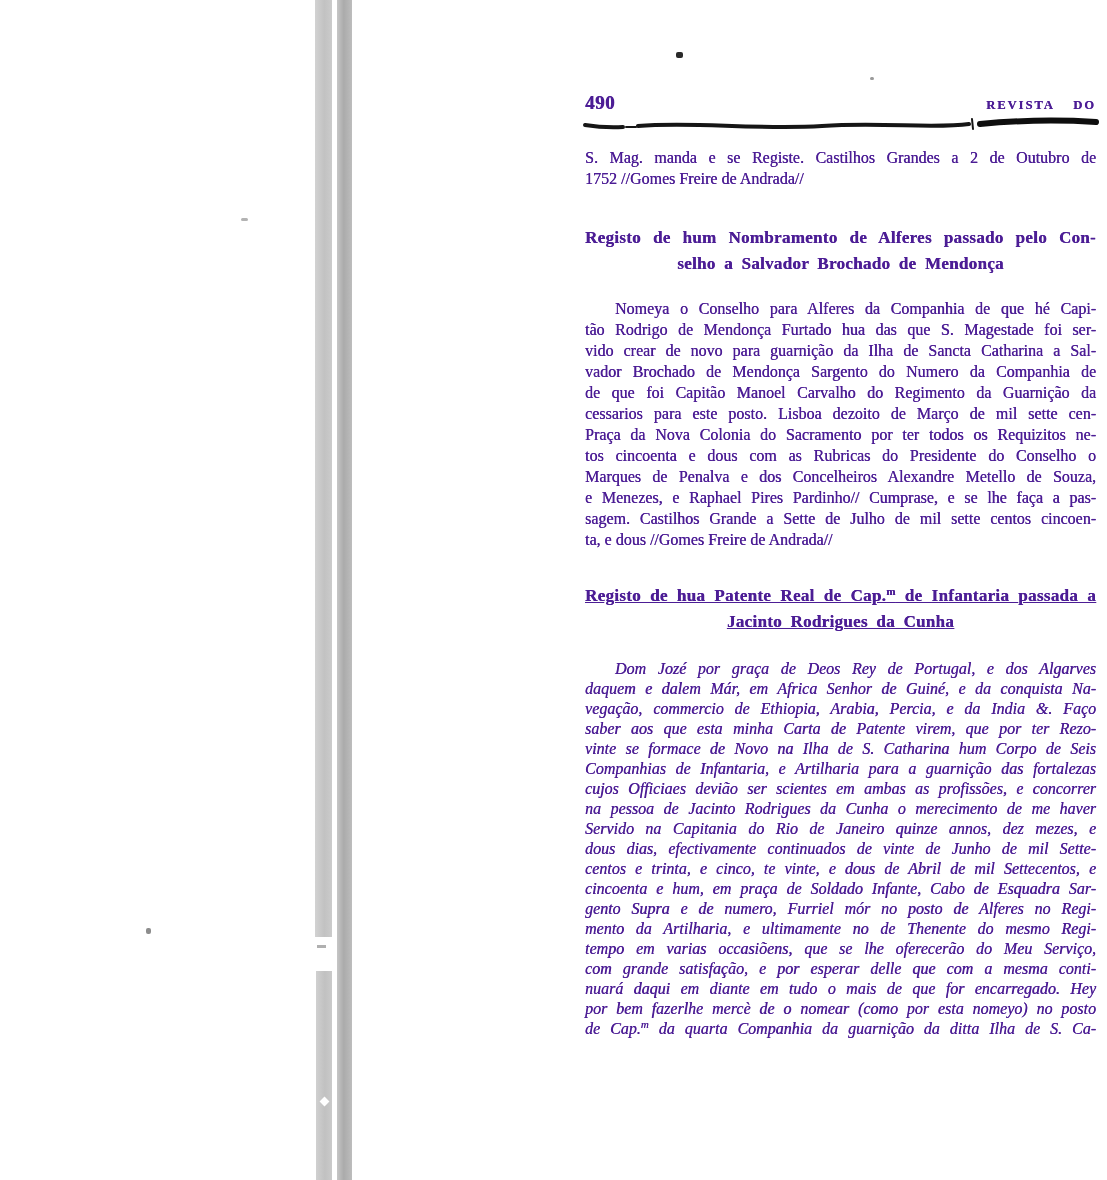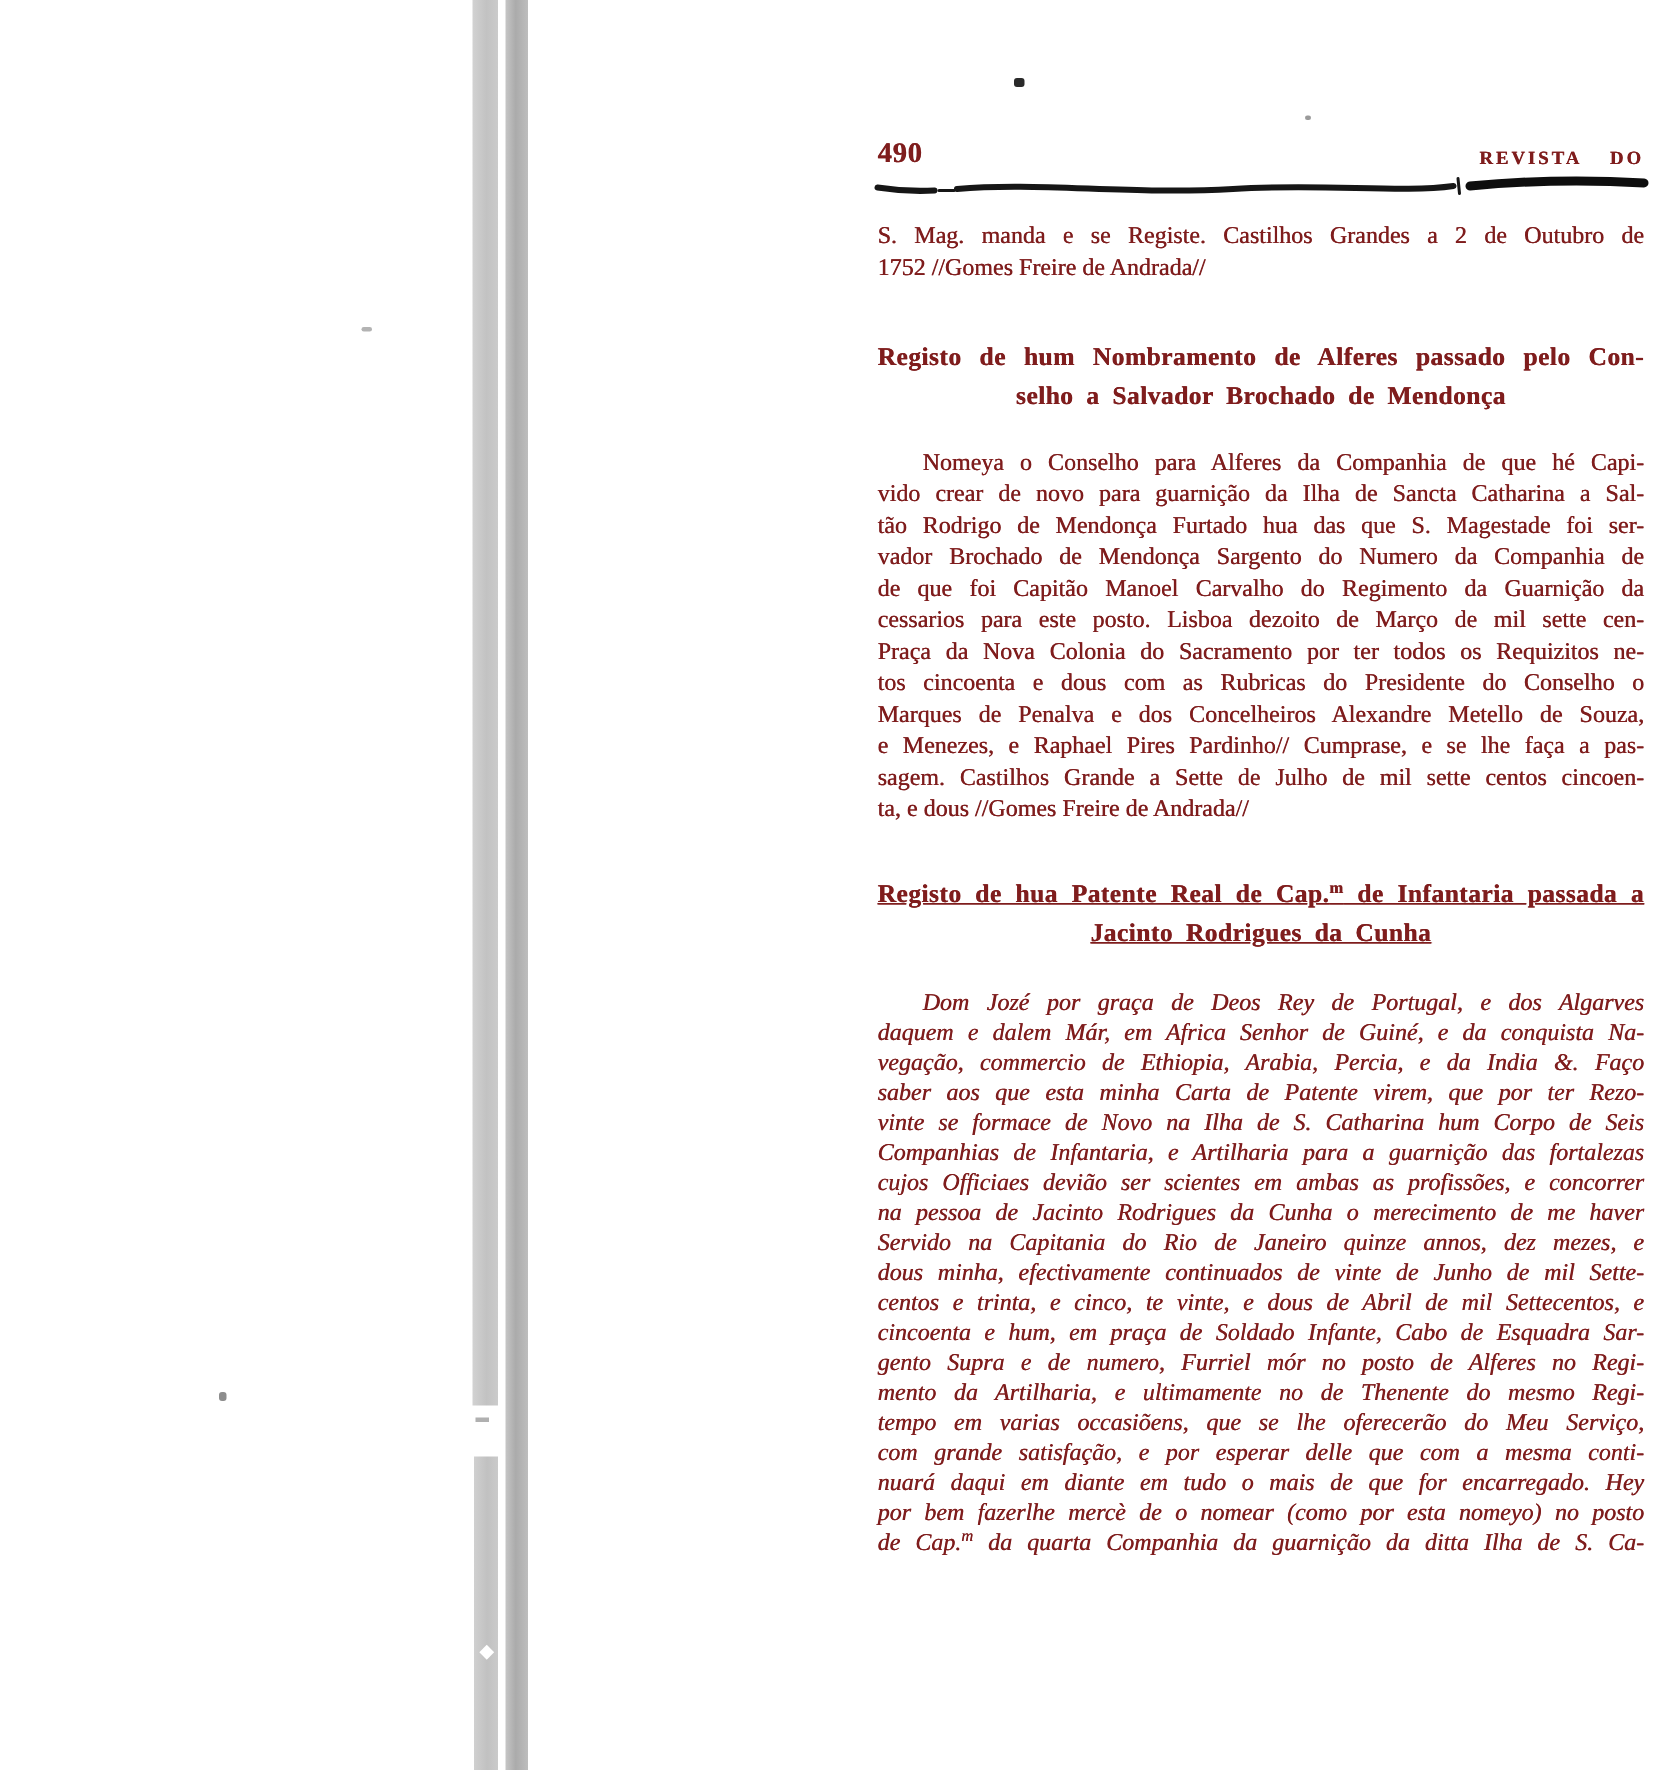--- a/index.html
+++ b/index.html
@@ -1,17 +1,17 @@
 <!DOCTYPE html>
 <html><head>
 <meta charset="utf-8">
 <style>
   html,body{margin:0;padding:0;background:#ffffff;}
   .page{position:relative;width:1107px;height:1180px;background:#ffffff;overflow:hidden;
-        font-family:"Liberation Serif", serif;color:#7f1d1d;}
+        font-family:"Liberation Serif", serif;color:#4c1d95;}
 
   
   .strip{position:absolute;top:0;}
   .strip-l1{left:315px;top:0;width:17px;height:937px;
             background:linear-gradient(90deg,#d2d2d2,#c2c2c2 55%,#cbcbcb);}
   .strip-l2{left:316px;top:971px;width:16px;height:209px;
             background:linear-gradient(90deg,#d0d0d0,#c1c1c1 55%,#cacaca);}
   .strip-r{left:337px;top:0;width:15px;height:1180px;
            background:linear-gradient(90deg,#c6c6c6,#ababab 45%,#bdbdbd);}
   .notch{position:absolute;left:321px;top:1098px;width:7px;height:7px;background:#fff;
@@ -83,22 +83,22 @@
         <div class="tline j">S. Mag. manda e se Registe. Castilhos Grandes a 2 de Outubro de</div>
         <div class="tline l">1752 //Gomes Freire de Andrada//</div>
       </div>
 
     <div class="heading h1">
         <div class="tline j">Registo de hum Nombramento de Alferes passado pelo Con-</div>
         <div class="tline c">selho a Salvador Brochado de Mendonça</div>
       </div>
     <div class="p1">
         <div class="tline j ind">Nomeya o Conselho para Alferes da Companhia de que hé Capi-</div>
+        <div class="tline j">tão Rodrigo de Mendonça Furtado hua das que S. Magestade foi ser-</div>
         <div class="tline j">vido crear de novo para guarnição da Ilha de Sancta Catharina a Sal-</div>
-        <div class="tline j">tão Rodrigo de Mendonça Furtado hua das que S. Magestade foi ser-</div>
         <div class="tline j">vador Brochado de Mendonça Sargento do Numero da Companhia de</div>
         <div class="tline j">de que foi Capitão Manoel Carvalho do Regimento da Guarnição da</div>
         <div class="tline j">cessarios para este posto. Lisboa dezoito de Março de mil sette cen-</div>
         <div class="tline j">Praça da Nova Colonia do Sacramento por ter todos os Requizitos ne-</div>
         <div class="tline j">tos cincoenta e dous com as Rubricas do Presidente do Conselho o</div>
         <div class="tline j">Marques de Penalva e dos Concelheiros Alexandre Metello de Souza,</div>
         <div class="tline j">e Menezes, e Raphael Pires Pardinho// Cumprase, e se lhe faça a pas-</div>
         <div class="tline j">sagem. Castilhos Grande a Sette de Julho de mil sette centos cincoen-</div>
         <div class="tline l">ta, e dous  //Gomes Freire de Andrada//</div>
       </div>
@@ -110,21 +110,21 @@
     <div class="p2">
         <div class="tline j ind">Dom Jozé por graça de Deos Rey de Portugal, e dos Algarves</div>
         <div class="tline j">daquem e dalem Már, em Africa Senhor de Guiné, e da conquista Na-</div>
         <div class="tline j">vegação, commercio de Ethiopia, Arabia, Percia, e da India &amp;. Faço</div>
         <div class="tline j">saber aos que esta minha Carta de Patente virem, que por ter Rezo-</div>
         <div class="tline j">vinte se formace de Novo na Ilha de S. Catharina hum Corpo de Seis</div>
         <div class="tline j">Companhias de Infantaria, e Artilharia para a guarnição das fortalezas</div>
         <div class="tline j">cujos Officiaes devião ser scientes em ambas as profissões, e concorrer</div>
         <div class="tline j">na pessoa de Jacinto Rodrigues da Cunha o merecimento de me haver</div>
         <div class="tline j">Servido na Capitania do Rio de Janeiro quinze annos, dez mezes, e</div>
-        <div class="tline j">dous minha, efectivamente continuados de vinte de Junho de mil Sette-</div>
+        <div class="tline j">dous dias, efectivamente continuados de vinte de Junho de mil Sette-</div>
         <div class="tline j">centos e trinta, e cinco, te vinte, e dous de Abril de mil Settecentos, e</div>
         <div class="tline j">cincoenta e hum, em praça de Soldado Infante, Cabo de Esquadra Sar-</div>
         <div class="tline j">gento Supra e de numero, Furriel mór no posto de Alferes no Regi-</div>
         <div class="tline j">mento da Artilharia, e ultimamente no de Thenente do mesmo Regi-</div>
         <div class="tline j">tempo em varias occasiõens, que se lhe oferecerão do Meu Serviço,</div>
         <div class="tline j">com grande satisfação, e por esperar delle que com a mesma conti-</div>
         <div class="tline j">nuará daqui em diante em tudo o mais de que for encarregado. Hey</div>
         <div class="tline j">por bem fazerlhe mercè de o nomear (como por esta nomeyo) no posto</div>
         <div class="tline j">de Cap.<sup>m</sup> da quarta Companhia da guarnição da ditta Ilha de S. Ca-</div>
       </div>

